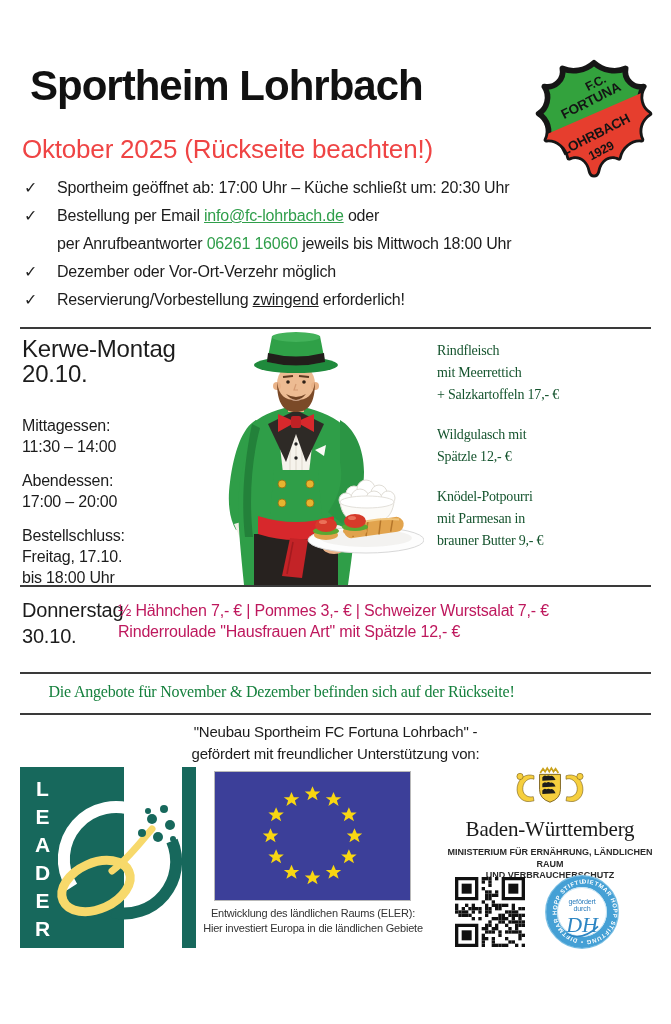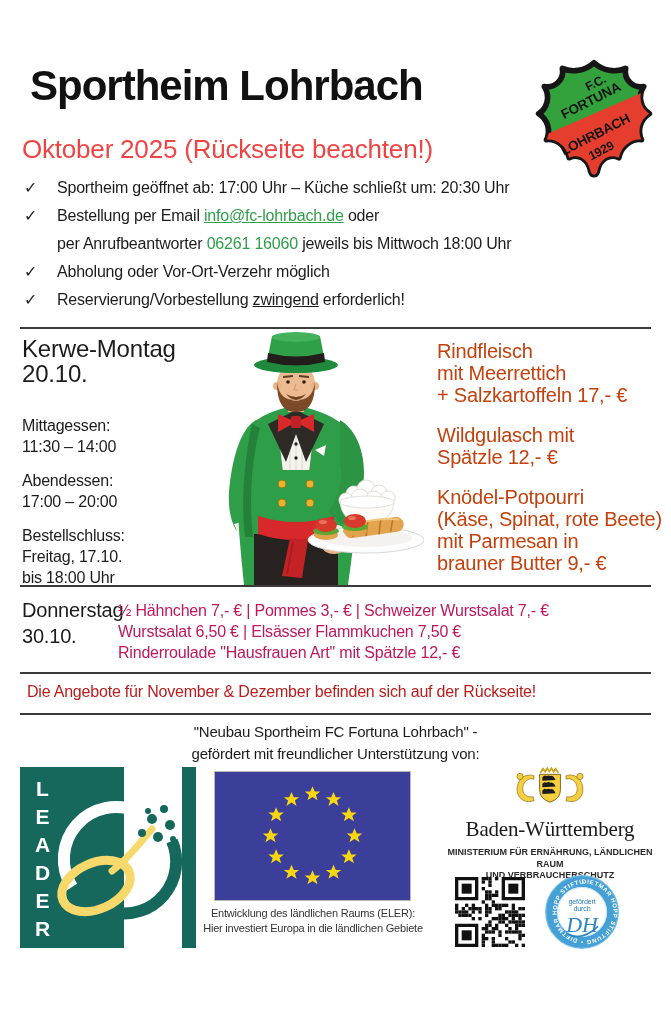--- a/index.html
+++ b/index.html
@@ -13,25 +13,25 @@
   .bcheck{width:33px;flex:0 0 33px;color:#222;}
   .indent2{margin-left:33px;margin-top:2px;margin-bottom:8px;line-height:20px;}
   .greenlink{color:#2f9e4a;text-decoration:underline;cursor:pointer;}
   .greentext{color:#2f9e4a;}
   .u{text-decoration:underline;margin-top:21px;}
   .hr{left:20px;width:631px;border-top:2px solid #3a3a3a;height:0;}
   .kerwe-left{left:22px;top:336px;font-size:16px;line-height:21px;color:#1c1c1c;}
   .kerwe-head{font-size:24px;line-height:25px;margin-bottom:29px;}
   .kblock{margin-bottom:13px;}
   .kblock3{margin-bottom:0;}
-  .kerwe-right{left:437px;top:340px;font-size:20px;line-height:22px;color:#c2410c;}
+  .kerwe-right{left:437px;top:340px;font-size:14px;line-height:22px;color:#14532d;font-family:Liberation Serif, serif;}
   .menu-item{margin-bottom:18px;}
   .don-left{left:22px;top:597px;font-size:20px;line-height:26px;color:#1c1c1c;}
   .don-menu{left:118px;top:600px;font-size:16px;line-height:21px;color:#be185d;}
-  .notice{left:0;top:683px;width:563px;text-align:center;font-size:16px;color:#b91c1c;}
+  .notice{left:0;top:683px;width:563px;text-align:center;font-size:16px;color:#15803d;font-family:Liberation Serif, serif;}
   .fund{left:0;width:671px;text-align:center;font-size:15px;color:#1c1c1c;}
   .leader{left:20px;top:767px;width:176px;height:181px;background:#17685c;}
   .leader-white{position:absolute;left:104px;top:0;width:58px;height:181px;background:#fff;}
   .leader-text{position:absolute;left:10px;top:10px;height:164px;writing-mode:vertical-rl;
                text-orientation:upright;color:#fff;font-size:21px;font-weight:700;letter-spacing:5px;}
   .euflag{left:215px;top:772px;width:195px;height:128px;background:#3c3f99;outline:1px solid #b9b9b9;}
   .eucaption{left:198px;top:906px;width:230px;text-align:center;font-size:11px;line-height:15px;color:#333;}
   .bwblock{left:438px;top:766px;width:224px;text-align:center;}
   .bwname{font-family:"Liberation Serif",serif;font-size:21px;color:#1a1a1a;margin-top:1px;}
   .bwministry{font-size:9px;font-weight:700;line-height:11.5px;color:#2a2a2a;margin-top:5px;letter-spacing:0;}
@@ -70,21 +70,21 @@
       <span class="bcheck">✓</span>
       <span>Sportheim geöffnet ab: 17:00 Uhr – Küche schließt um: 20:30 Uhr</span>
     </div>
     <div class="brow">
       <span class="bcheck">✓</span>
       <span><span>Bestellung per Email </span><span class="greenlink">info@fc-lohrbach.de</span><span> oder</span></span>
     </div>
     <div class="indent2"><span>per Anrufbeantworter </span><span class="greentext">06261 16060</span><span> jeweils bis Mittwoch 18:00 Uhr</span></div>
     <div class="brow">
       <span class="bcheck">✓</span>
-      <span>Abholung oder Vor-Ort-Verzehr möglich</span>
+      <span>Dezember oder Vor-Ort-Verzehr möglich</span>
     </div>
     <div class="brow">
       <span class="bcheck">✓</span>
       <span><span>Reservierung/Vorbestellung </span><span class="u">zwingend</span><span> erforderlich!</span></span>
     </div>
   </div>
 
   <div class="abs hr" style="top:327px;"></div>
 
   <div class="abs kerwe-left">
@@ -208,35 +208,33 @@
       <div>Rindfleisch</div>
       <div>mit Meerrettich</div>
       <div>+ Salzkartoffeln 17,- €</div>
     </div>
     <div class="menu-item">
       <div>Wildgulasch mit</div>
       <div>Spätzle 12,- €</div>
     </div>
     <div class="menu-item">
       <div>Knödel-Potpourri</div>
-      <div>(Käse, Spinat, rote Beete)</div>
       <div>mit Parmesan in</div>
       <div>brauner Butter 9,- €</div>
     </div>
   </div>
 
   <div class="abs hr" style="top:585px;"></div>
 
   <div class="abs don-left">
     <div>Donnerstag</div>
     <div>30.10.</div>
   </div>
   <div class="abs don-menu">
     <div>½ Hähnchen 7,- € | Pommes 3,- € | Schweizer Wurstsalat 7,- €</div>
-    <div>Wurstsalat 6,50 € | Elsässer Flammkuchen 7,50 €</div>
     <div>Rinderroulade "Hausfrauen Art" mit Spätzle 12,- €</div>
   </div>
 
   <div class="abs hr" style="top:672px;"></div>
   <div class="abs notice">Die Angebote für November &amp; Dezember befinden sich auf der Rückseite!</div>
   <div class="abs hr" style="top:713px;"></div>
 
   <div class="abs fund" style="top:723px;">"Neubau Sportheim FC Fortuna Lohrbach" -</div>
   <div class="abs fund" style="top:745px;">gefördert mit freundlicher Unterstützung von:</div>
 

